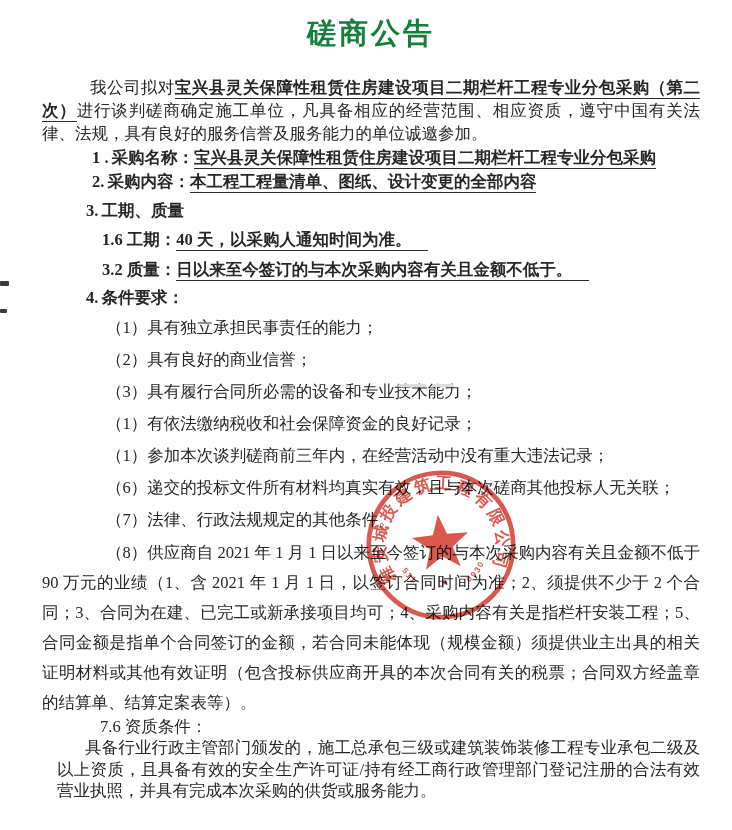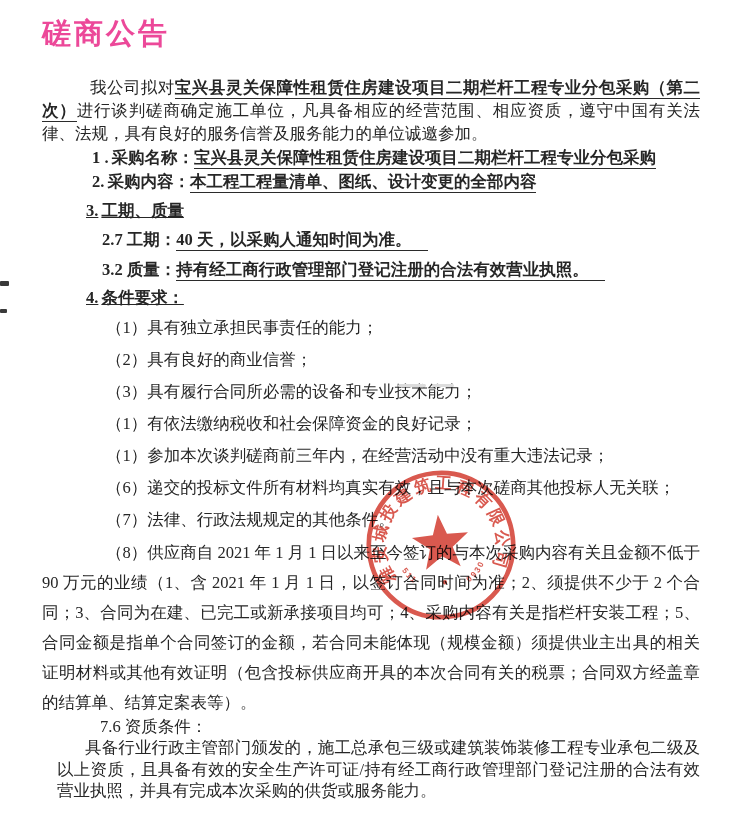--- a/index.html
+++ b/index.html
@@ -13,42 +13,42 @@
     position:relative;
     width:732px;height:830px;
     background:var(--paper);
     overflow:hidden;
     font-family:"Liberation Serif","DejaVu Serif",serif;
     color:var(--ink);
     font-size:16.5px;
   }
   .content{padding:12px 32px 0 42px;}
   .title{
-    text-align:left;
+    text-align:center;
     font-size:29px;
     font-weight:700;
     letter-spacing:3px;
     line-height:42px;
-    color:#ec4899;
+    color:#15803d;
   }
   .intro{
     margin-top:22px;
     line-height:23px;
     text-align:justify;
     text-indent:48px;
   }
   .b{font-weight:700;}
   .u{border-bottom:1.5px solid #2b2b2b;padding-bottom:1px;}
   .row{line-height:22px;}
   .ind-items{margin-left:50px;margin-top:2px;}
   .ind-sec{margin-left:44px;line-height:21px;}
   .ind-sub{margin-left:60px;line-height:21px;}
   .ind-q{margin-left:58px;line-height:21px;}
   .ind-qi{margin-left:64px;line-height:21px;}
-  .mt7{margin-top:7px;text-decoration:underline;}
+  .mt7{margin-top:7px;}
   .mt8{margin-top:8px;}
   .mt9{margin-top:9px;}
   .mt11{margin-top:11px;}
   .mt15{margin-top:15px;}
   .no{margin-right:3px;}
   .q8{
     margin-top:8px;
     line-height:30px;
     text-align:justify;
     text-indent:64px;
@@ -102,23 +102,23 @@
     <h1 class="title">磋商公告</h1>
 
     <p class="intro"><span>我公司拟对</span><span class="b u">宝兴县灵关保障性租赁住房建设项目二期栏杆工程专业分包采购（第二次）</span><span>进行谈判磋商确定施工单位，凡具备相应的经营范围、相应资质，遵守中国有关法律、法规，具有良好的服务信誉及服务能力的单位诚邀参加。</span></p>
 
     <div class="row ind-items"><span class="b no">1 .</span><span class="b">采购名称：</span><span class="b u">宝兴县灵关保障性租赁住房建设项目二期栏杆工程专业分包采购</span></div>
 
     <div class="row ind-items"><span class="b no">2.</span><span class="b">采购内容：</span><span class="b u">本工程工程量清单、图纸、设计变更的全部内容</span></div>
 
     <div class="ind-sec mt7"><span class="b no">3.</span><span class="b">工期、质量</span></div>
 
-    <div class="ind-sub mt8"><span class="b">2.7 工期：</span><span class="b u">40 天，以采购人通知时间为准。　</span></div>
+    <div class="ind-sub mt8"><span class="b">1.6 工期：</span><span class="b u">40 天，以采购人通知时间为准。　</span></div>
 
-    <div class="ind-sub mt9"><span class="b">3.2 质量：</span><span class="b u">持有经工商行政管理部门登记注册的合法有效营业执照。　</span></div>
+    <div class="ind-sub mt9"><span class="b">3.2 质量：</span><span class="b u">日以来至今签订的与本次采购内容有关且金额不低于。　</span></div>
 
     <div class="ind-sec mt7"><span class="b no">4.</span><span class="b">条件要求：</span></div>
 
 
     <div class="ind-qi mt9">（1）具有独立承担民事责任的能力；</div>
     <div class="ind-qi mt11">（2）具有良好的商业信誉；</div>
     <div class="ind-qi mt11">（3）具有履行合同所必需的设备和专业技术能力；</div>
     <div class="ind-qi mt11">（1）有依法缴纳税收和社会保障资金的良好记录；</div>
     <div class="ind-qi mt11">（1）参加本次谈判磋商前三年内，在经营活动中没有重大违法记录；</div>
     <div class="ind-qi mt11">（6）递交的投标文件所有材料均真实有效，且与本次磋商其他投标人无关联；</div>

